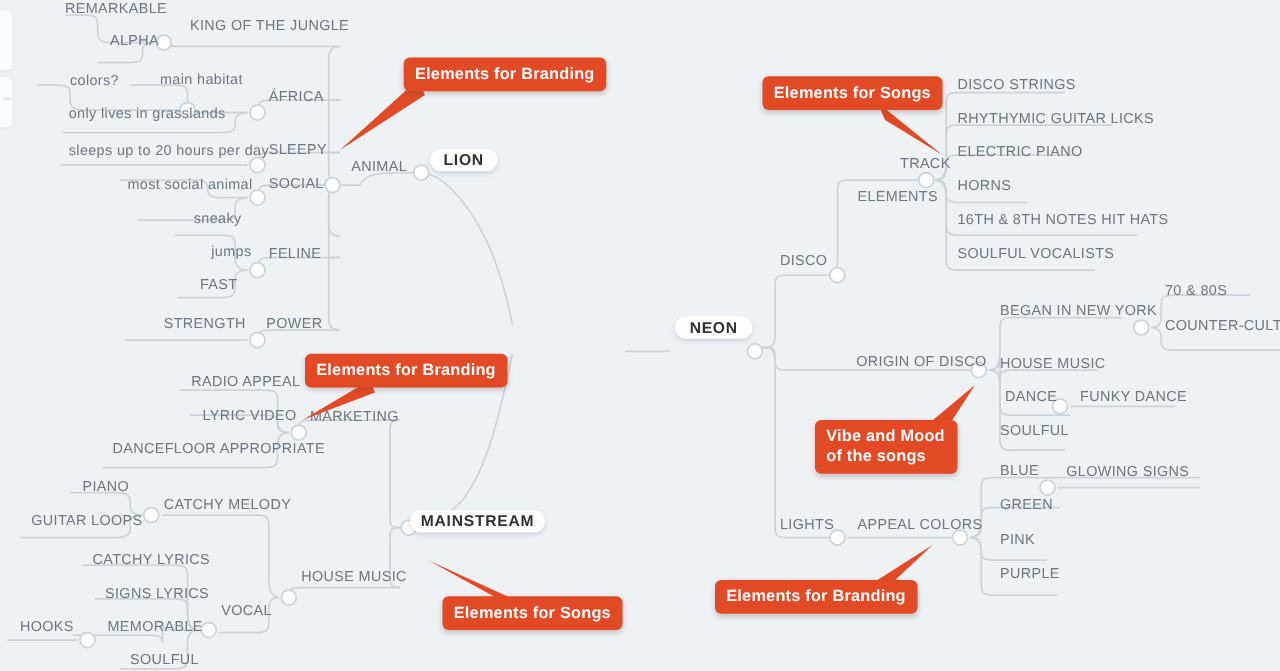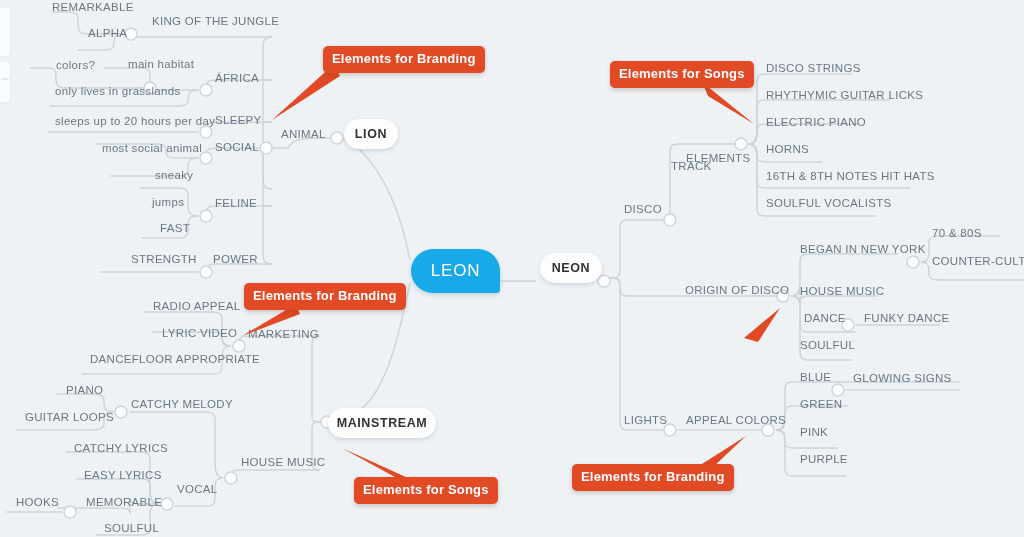--- a/index.html
+++ b/index.html
@@ -37,21 +37,21 @@
     background: #fdfdfd;
     border-radius: 16px;
     box-shadow: 0 2px 4px rgba(80,100,120,0.20);
     color: #2f3337;
     font-size: 12.5px;
     font-weight: bold;
     letter-spacing: 0.6px;
     display: flex;
     align-items: center;
     justify-content: center;
-    height: 30px;
+    height: 18px;
   }
   
   .root-node {
     position: absolute;
     background: #17a9e8;
     color: #ffffff;
     font-size: 17px;
     letter-spacing: 0.8px;
     display: flex;
     align-items: center;
@@ -233,23 +233,20 @@
       <circle cx="741" cy="144" r="6"></circle>
       <circle cx="783" cy="296" r="6"></circle>
       <circle cx="913" cy="262" r="6"></circle>
       <circle cx="848" cy="325" r="6"></circle>
       <circle cx="670" cy="430" r="6"></circle>
       <circle cx="768" cy="430" r="6"></circle>
       <circle cx="838" cy="390" r="6"></circle>
     </g>
   </svg>
 
-  <div class="root-node" style="left:411px; top:249px; width:89px; height:44px;">
-    <span>LEON</span>
-  </div>
 
   <div class="pill" style="left:344px; top:119px; width:54px;">
     <span>LION</span>
   </div>
   <div class="pill" style="left:540px; top:253px; width:62px;">
     <span>NEON</span>
   </div>
   <div class="pill" style="left:328px; top:408px; width:108px;align-items:center;">
     <span>MAINSTREAM</span>
   </div>
@@ -264,48 +261,48 @@
   <div class="nlabel" style="left:55px; top:85px;">only lives in grasslands</div>
 
   <div class="nlabel" style="left:55px; top:115px;">sleeps up to 20 hours per day</div>
   <div class="nlabel" style="left:215px; top:114px;">SLEEPY</div>
 
   <div class="nlabel" style="left:102px; top:142px;">most social animal</div>
   <div class="nlabel" style="left:215px; top:141px;">SOCIAL</div>
   <div class="nlabel" style="left:281px; top:128px;">ANIMAL</div>
   <div class="nlabel" style="left:155px; top:169px;">sneaky</div>
 
-  <div class="nlabel" style="left:152px; top:196px;">jumps</div>
+  <div class="nlabel" style="left:169px; top:196px;">jumps</div>
   <div class="nlabel" style="left:215px; top:197px;">FELINE</div>
   <div class="nlabel" style="left:160px; top:222px;">FAST</div>
 
   <div class="nlabel" style="left:131px; top:253px;">STRENGTH</div>
   <div class="nlabel" style="left:213px; top:253px;">POWER</div>
 
   <div class="nlabel" style="left:153px; top:300px;">RADIO APPEAL</div>
   <div class="nlabel" style="left:162px; top:327px;">LYRIC VIDEO</div>
   <div class="nlabel" style="left:248px; top:328px;">MARKETING</div>
   <div class="nlabel" style="left:90px; top:353px;">DANCEFLOOR APPROPRIATE</div>
 
   <div class="nlabel" style="left:66px; top:384px;">PIANO</div>
   <div class="nlabel" style="left:25px; top:411px;">GUITAR LOOPS</div>
   <div class="nlabel" style="left:131px; top:398px;">CATCHY MELODY</div>
 
   <div class="nlabel" style="left:74px; top:442px;">CATCHY LYRICS</div>
-  <div class="nlabel" style="left:84px; top:469px;">EASY LYRICS</div>
+  <div class="nlabel" style="left:84px; top:469px;">SIGNS LYRICS</div>
   <div class="nlabel" style="left:241px; top:456px;">HOUSE MUSIC</div>
   <div class="nlabel" style="left:16px; top:496px;">HOOKS</div>
   <div class="nlabel" style="left:86px; top:496px;">MEMORABLE</div>
   <div class="nlabel" style="left:177px; top:483px;">VOCAL</div>
   <div class="nlabel" style="left:104px; top:522px;">SOULFUL</div>
 
   <div class="nlabel" style="left:766px; top:62px;">DISCO STRINGS</div>
   <div class="nlabel" style="left:766px; top:89px;">RHYTHYMIC GUITAR LICKS</div>
   <div class="nlabel" style="left:766px; top:116px;">ELECTRIC PIANO</div>
-  <div class="nlabel" style="left:671px; top:125px;margin-top:35px;">TRACK</div>
+  <div class="nlabel" style="left:720px; top:125px;">TRACK</div>
   <div class="nlabel" style="left:686px; top:152px;">ELEMENTS</div>
   <div class="nlabel" style="left:766px; top:143px;">HORNS</div>
   <div class="nlabel" style="left:766px; top:170px;">16TH &amp; 8TH NOTES HIT HATS</div>
   <div class="nlabel" style="left:766px; top:197px;">SOULFUL VOCALISTS</div>
 
   <div class="nlabel" style="left:624px; top:203px;">DISCO</div>
   <div class="nlabel" style="left:932px; top:227px;">70 &amp; 80S</div>
   <div class="nlabel" style="left:800px; top:243px;">BEGAN IN NEW YORK</div>
   <div class="nlabel" style="left:932px; top:255px;">COUNTER-CULTURE</div>
   <div class="nlabel" style="left:685px; top:284px;">ORIGIN OF DISCO</div>
@@ -333,20 +330,22 @@
   <div class="callout" style="left:610px; top:61px;">Elements for Songs</div>
 
   <svg class="tail" style="left:240px; top:304px;" width="60" height="35" viewBox="0 0 60 35">
     <polygon points="56,0 60,10 2,32" fill="#e24a26"></polygon>
   </svg>
   <div class="callout" style="left:244px; top:283px;">Elements for Branding</div>
 
   <svg class="tail" style="left:718px; top:308px;" width="66" height="40" viewBox="0 0 66 40">
     <polygon points="62,0 40,34 26,30" fill="#e24a26"></polygon>
   </svg>
+  <div class="callout" style="left:652px; top:336px; width:96px;">Vibe and Mood
+of the songs</div>
 
   <svg class="tail" style="left:340px; top:446px;" width="70" height="40" viewBox="0 0 70 40">
     <polygon points="2,2 68,32 64,36" fill="#e24a26"></polygon>
   </svg>
   <div class="callout" style="left:354px; top:477px;">Elements for Songs</div>
 
   <svg class="tail" style="left:690px; top:436px;" width="60" height="40" viewBox="0 0 60 40">
     <polygon points="56,0 22,32 12,28" fill="#e24a26"></polygon>
   </svg>
   <div class="callout" style="left:572px; top:464px;">Elements for Branding</div>

